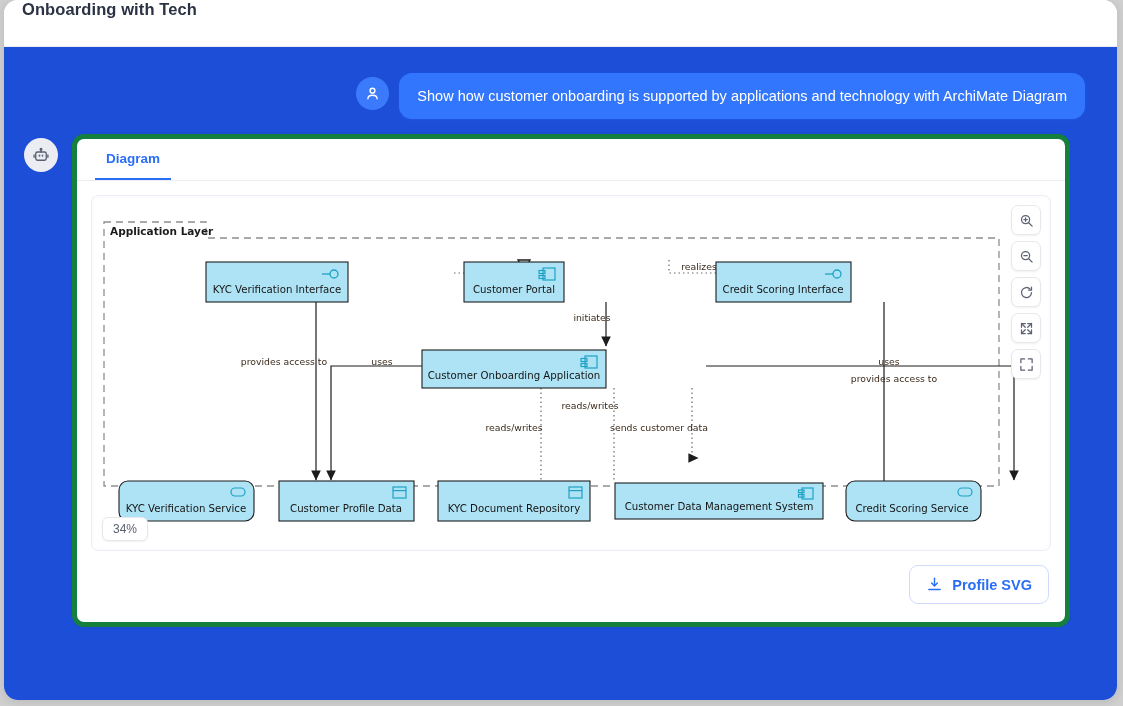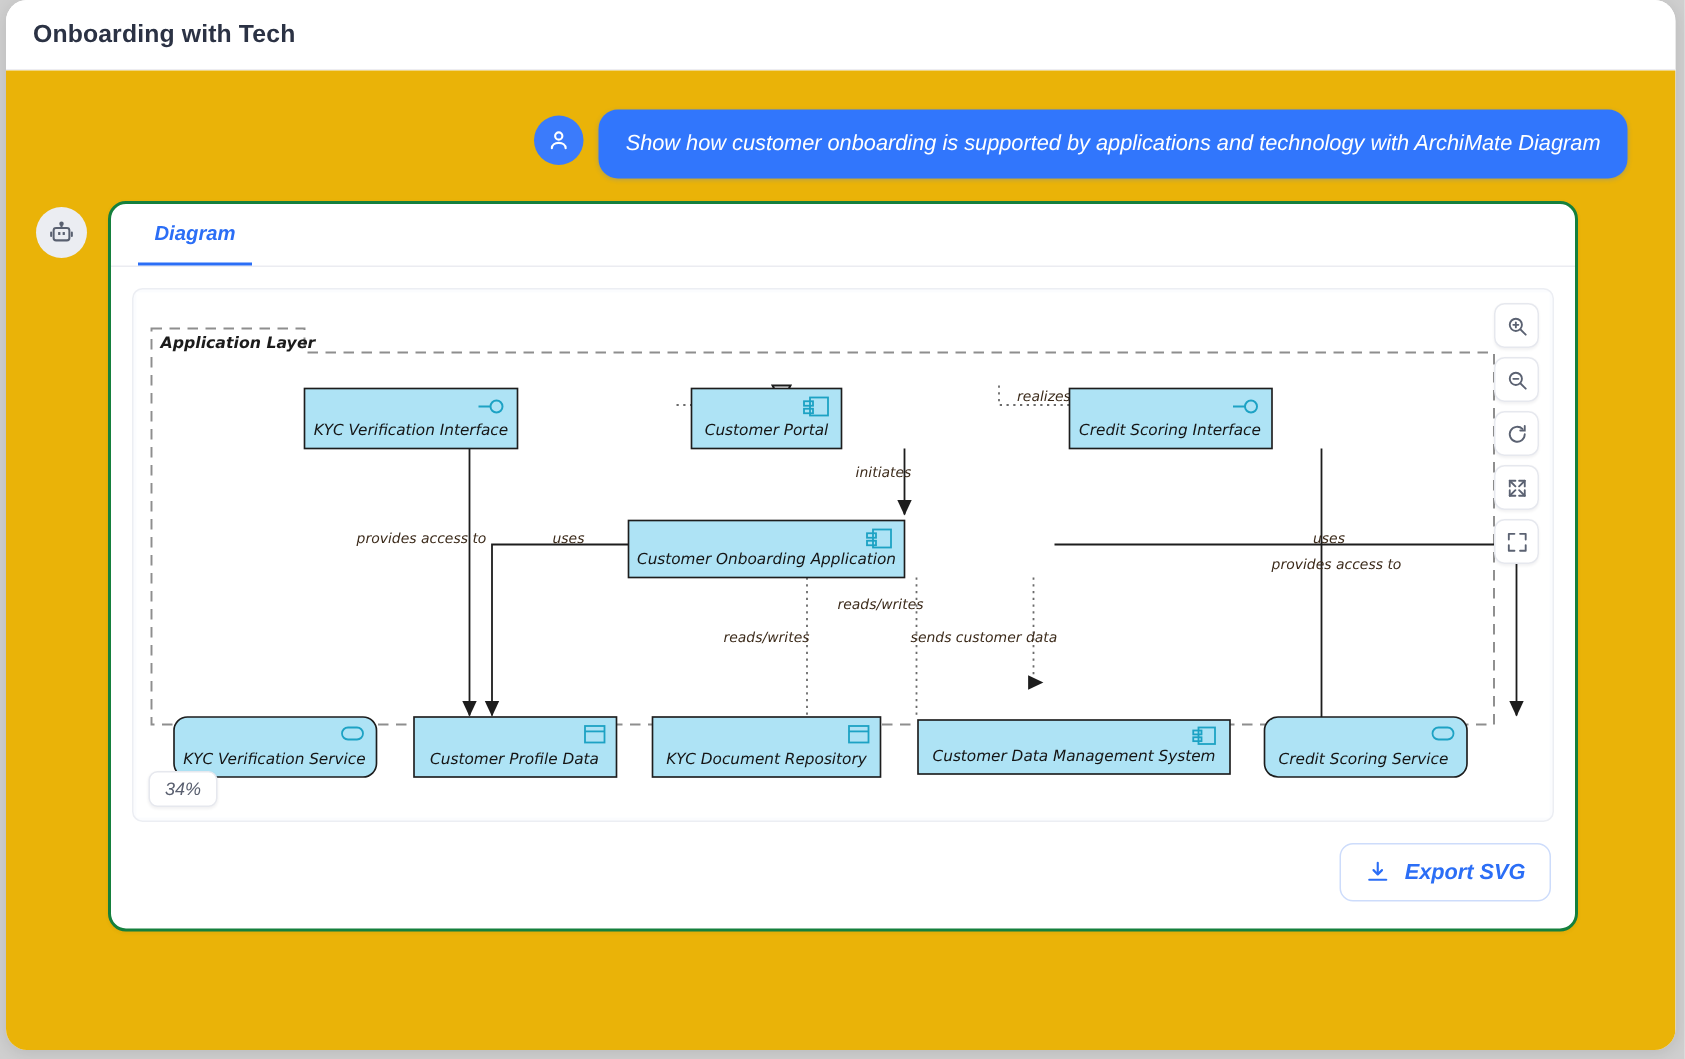--- a/index.html
+++ b/index.html
@@ -16,36 +16,35 @@
     background: #ffffff;
     border-radius: 14px;
     overflow: hidden;
     box-shadow: 0 2px 10px rgba(0,0,0,.10);
   }
   
   .titlebar {
     height: 47px;
     background: #ffffff;
     border-bottom: 1px solid #ededf2;
-    display: flex; align-items: center;
+    display: flex; align-items: flex-start;
     padding-left: 18px;
   }
   .titlebar .title {
     font-size: 16.5px;
     font-weight: 700;
     color: #2b3244;
     letter-spacing: .1px;
   }
   
   .body {
     position: relative;
     height: 653px;
-    background: #eab308;
+    background: #1d4ed8;
     padding: 0;
-    font-style: italic;
   }
   
   .user-row {
     display: flex;
     align-items: flex-start;
     justify-content: flex-end;
     padding: 26px 32px 0 0;
     gap: 10px;
   }
   .avatar-user {
@@ -74,23 +73,23 @@
   }
   .avatar-bot {
     width: 34px; height: 34px; border-radius: 50%;
     background: #ebedf2;
     display: flex; align-items: center; justify-content: center;
     flex: 0 0 auto;
     margin-top: 4px;
   }
   .card {
     flex: 1 1 auto;
-    margin-right: 65px;
+    margin-right: 47px;
     background: #ffffff;
-    border: 2px solid #15803d;
+    border: 5px solid #15803d;
     border-radius: 12px;
     box-shadow: 0 1px 3px rgba(20,24,40,.05);
     overflow: hidden;
   }
   
   .tabs {
     display: flex;
     gap: 6px;
     padding: 0 18px;
     border-bottom: 1px solid #ebecf1;
@@ -391,20 +390,20 @@
           <div class="zoom-badge">34%</div>
         </div>
 
         <div class="actions">
           <div class="abtn">
             <svg width="17" height="17" viewBox="0 0 24 24" fill="none" stroke="#2b6ef6" stroke-width="2" stroke-linecap="round" stroke-linejoin="round">
               <path d="M12 3v10"></path>
                 <path d="M8 10l4 4 4-4"></path>
                 <path d="M4 19h16"></path>
             </svg>
-            <span>Export SVG</span>
+            <span>Profile SVG</span>
           </div>
         </div>
 
       </div>
     </div>
   </div>
 </div>
 
 </body></html>

